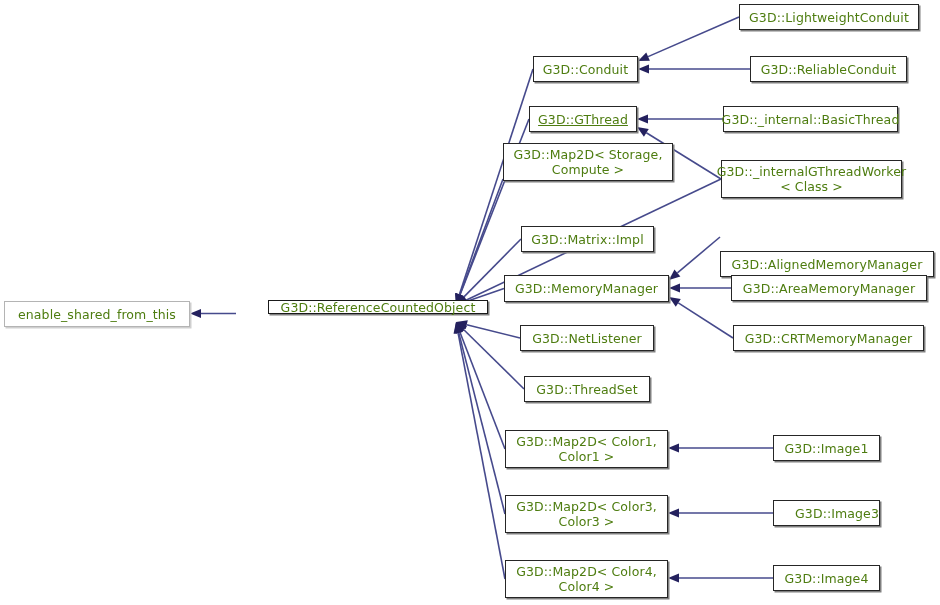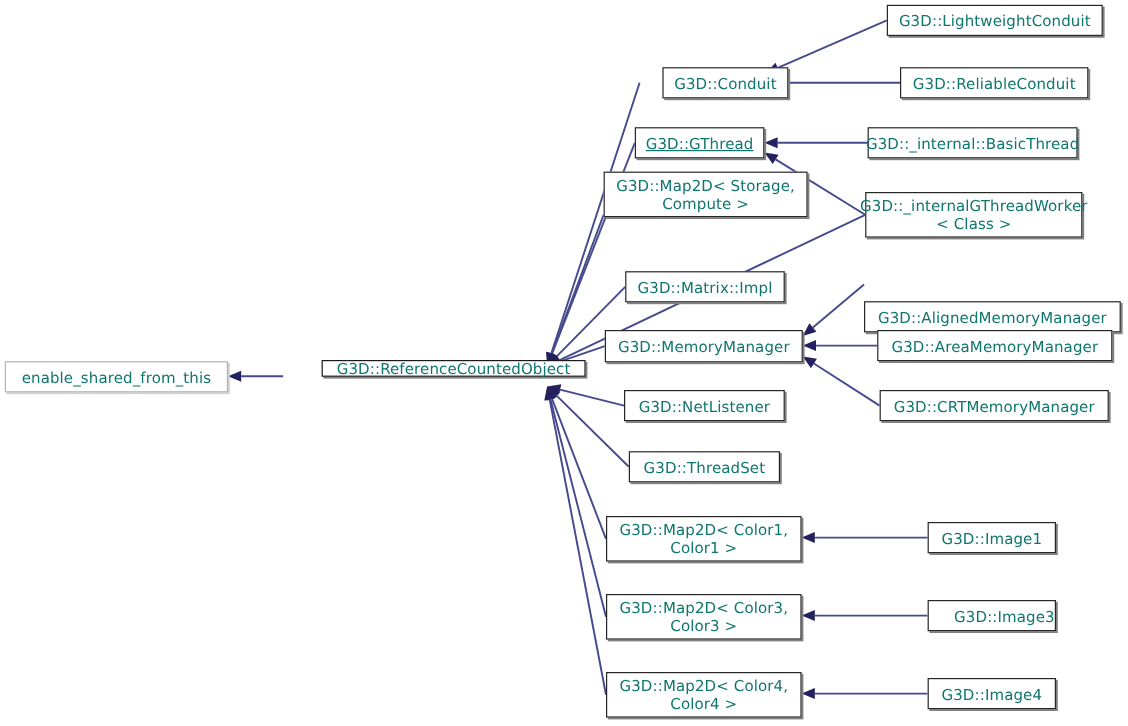--- a/index.html
+++ b/index.html
@@ -33,21 +33,21 @@
   }
   .node-box {
     position: absolute;
     box-sizing: border-box;
     background: #ffffff;
     border: 1px solid #262626;
     display: flex;
     align-items: center;
     justify-content: center;
     text-align: center;
-    color: #0f766e;
+    color: #4d7c0f;
     font-size: 12.5px;
     line-height: 15px;
     letter-spacing: 0.1px;
     white-space: pre-line;
     box-shadow: 1.5px 1.5px 0 0 #808080;
   }
   .node-box.external {
     border: 1px solid #b4b4b4;
     box-shadow: 1.5px 1.5px 0 0 #cfcfcf;
   }
@@ -149,21 +149,21 @@
         <polygon class="edge-head" points="668.00,513.00 679.00,517.60 679.00,508.40"></polygon>
       </g>
       <g>
         <line class="edge-line" x1="679.00" y1="578.00" x2="773.00" y2="578.00"></line>
         <polygon class="edge-head" points="668.00,578.00 679.00,582.60 679.00,573.40"></polygon>
       </g>
     </svg>
   <div id="node-layer">
       <div class="node-box external" style="left: 4px; top: 301px; width: 186px; height: 26px;"><span class="node-label">enable_shared_from_this</span></div>
       <div class="node-box root" style="left: 236px; top: 300px; width: 220px; height: 14px; margin-left: 32px;"><span class="node-label">G3D::ReferenceCountedObject</span></div>
-      <div class="node-box" style="left: 533px; top: 56px; width: 105px; height: 26px; margin-left: 19px;"><span class="node-label">G3D::Conduit</span></div>
+      <div class="node-box" style="left: 533px; top: 56px; width: 105px; height: 26px;"><span class="node-label">G3D::Conduit</span></div>
       <div class="node-box" style="left: 739px; top: 4px; width: 180px; height: 26px;"><span class="node-label">G3D::LightweightConduit</span></div>
       <div class="node-box" style="left: 750px; top: 56px; width: 157px; height: 26px;"><span class="node-label">G3D::ReliableConduit</span></div>
       <div class="node-box" style="left: 529px; top: 106px; width: 108px; height: 26px; text-decoration: underline;"><span class="node-label">G3D::GThread</span></div>
       <div class="node-box" style="left: 723px; top: 106px; width: 175px; height: 26px;"><span class="node-label">G3D::_internal::BasicThread</span></div>
       <div class="node-box" style="left: 721px; top: 160px; width: 181px; height: 38px;"><span class="node-label">G3D::_internalGThreadWorker
 &lt; Class &gt;</span></div>
       <div class="node-box" style="left: 503px; top: 143px; width: 170px; height: 38px;"><span class="node-label">G3D::Map2D&lt; Storage,
 Compute &gt;</span></div>
       <div class="node-box" style="left: 521px; top: 226px; width: 133px; height: 26px;"><span class="node-label">G3D::Matrix::Impl</span></div>
       <div class="node-box" style="left: 720px; top: 224px; width: 214px; height: 26px; margin-top: 27px;"><span class="node-label">G3D::AlignedMemoryManager</span></div>

